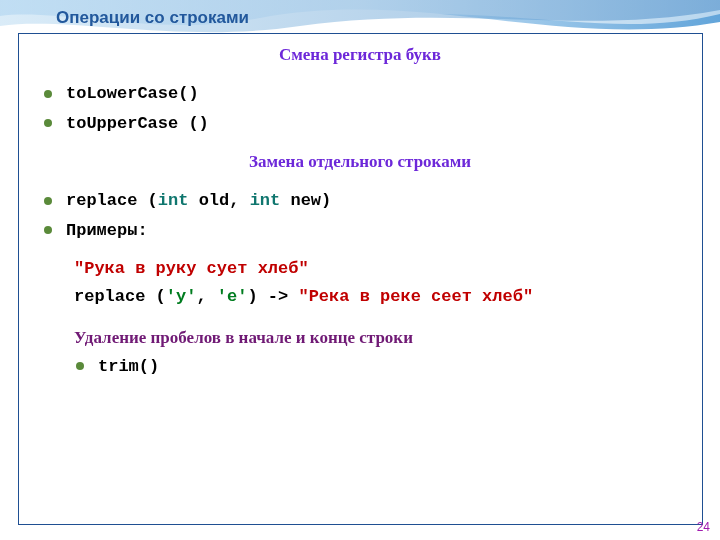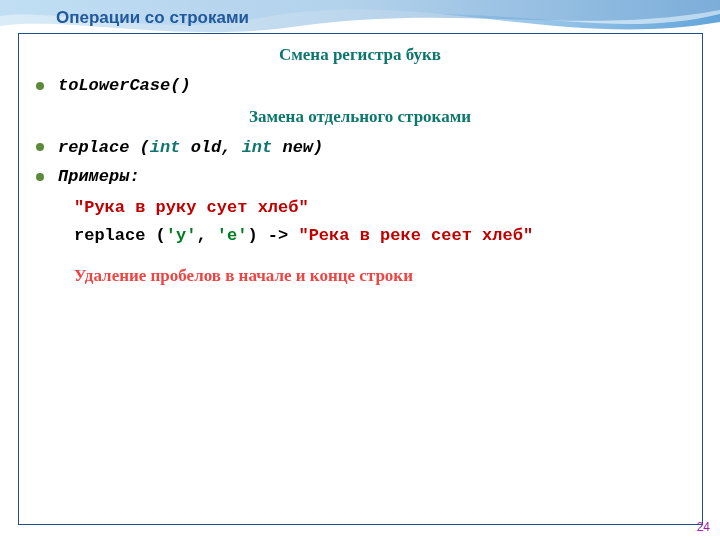--- a/index.html
+++ b/index.html
@@ -51,31 +51,30 @@
     top: 40px;
     left: 30px;
     width: 660px;
     z-index: 2;
     font-size: 17px;
     line-height: 1.55;
   }
 
   .heading {
     text-align: center;
-    color: #0f766e;
+    color: #6d28d9;
     font-weight: bold;
     font-family: "Times New Roman", serif;
     margin: 2px 0 4px 0;
   }
 
   ul.bullets {
     list-style: none;
-    margin: 4px;
+    margin: 12px;
     padding: 0;
-    font-style: italic;
   }
   ul.bullets > li {
     position: relative;
     padding-left: 24px;
     margin: 2px 0;
   }
   ul.bullets > li::before {
     content: "";
     position: absolute;
     left: 2px;
@@ -99,21 +98,21 @@
     margin: 2px 0;
   }
   .red { color: #c00000; }
   .str-green { color: #007c1f; }
 
   .trim-block {
     margin-top: 14px;
     padding-left: 44px;
   }
   .trim-heading {
-    color: #ef4444;
+    color: #701a75;
     font-weight: bold;
     text-align: left;
     margin-bottom: 2px;
   }
   ul.trim-bullets {
     list-style: none;
     margin: 0;
     padding: 0;
   }
   ul.trim-bullets > li {
@@ -164,20 +163,21 @@
 <div class="slide-title">Операции со строками</div>
 
 <div class="body-frame"></div>
 
 <div class="content">
 
   <div class="heading">Смена регистра букв</div>
 
   <ul class="bullets">
     <li><span class="code">toLowerCase()</span></li>
+    <li><span class="code">toUpperCase ()</span></li>
   </ul>
 
   <div class="heading">Замена отдельного строками</div>
 
   <ul class="bullets">
     <li>
       <span class="code">
         <span>replace (</span><span class="kw">int</span><span> old, </span><span class="kw">int</span><span> new)</span>
       </span>
     </li>
@@ -188,17 +188,20 @@
 
   <div class="example-indent">
     <div class="example-line code red">"Рука в руку сует хлеб"</div>
     <div class="example-line code">
       <span>replace (</span><span class="str-green">'у'</span><span>, </span><span class="str-green">'е'</span><span>) -&gt; </span><span class="red">"Река в реке сеет хлеб"</span>
     </div>
   </div>
 
   <div class="trim-block">
     <div class="trim-heading">Удаление пробелов в начале и конце строки</div>
+    <ul class="trim-bullets">
+      <li><span class="code">trim()</span></li>
+    </ul>
   </div>
 
 </div>
 
 <div class="page-num">24</div>
 
 </body></html>

